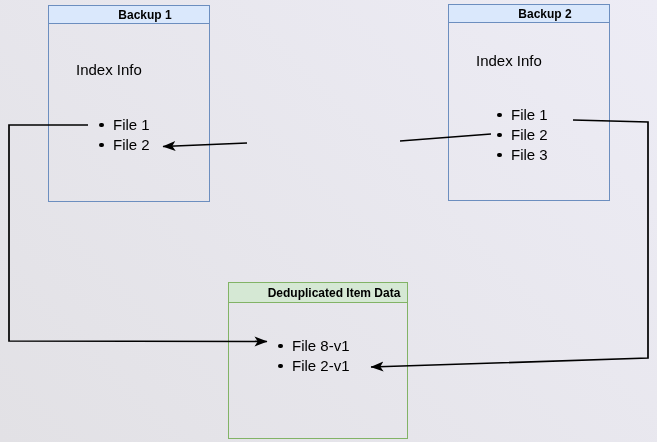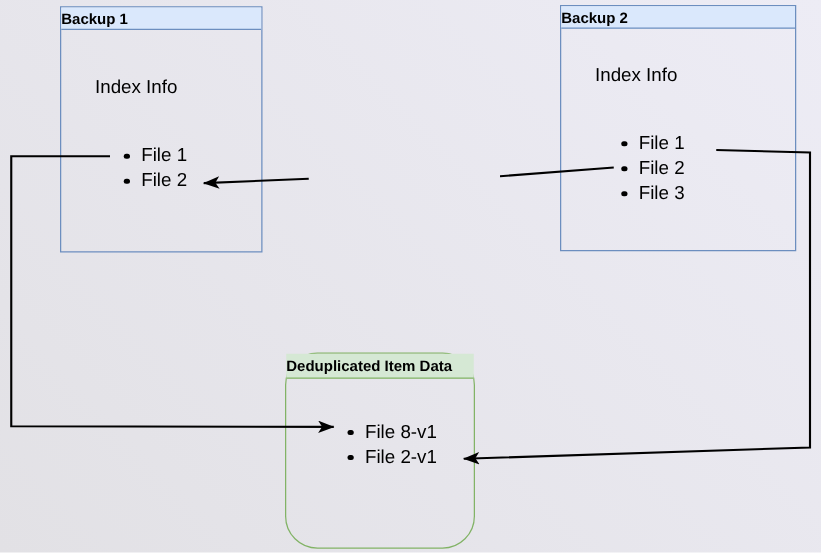--- a/index.html
+++ b/index.html
@@ -26,31 +26,33 @@
     position:absolute;
     border:1.3px solid var(--blue-border);
     background:transparent;
     z-index:1;
   }
   .box-header{
     position:absolute;top:0;left:0;right:0;
     background:var(--blue-fill);
     border-bottom:1.3px solid var(--blue-border);
     font-size:12px;font-weight:bold;
+    text-align:center;
+    padding-left:32px;
   }
   .blue .box-header{height:18px;line-height:18px;}
   .green{border-color:var(--green-border);}
   .green .box-header{
     background:var(--green-fill);
     border-bottom:1.3px solid var(--green-border);
     height:20px;line-height:20px;
   }
   #backup1{left:48px;top:5px;width:162px;height:197px;}
-  #backup2{left:448px;top:4px;width:189px;height:197px;}
-  #dedup{left:228px;top:282px;width:152px;height:157px;border-radius:26px;}
+  #backup2{left:448px;top:4px;width:162px;height:197px;}
+  #dedup{left:228px;top:282px;width:180px;height:157px;}
   .subtitle{
     position:absolute;
     font-size:15px;line-height:18px;
     white-space:nowrap;
   }
   #backup1 .subtitle{left:27px;top:55px;}
   #backup2 .subtitle{left:27px;top:47px;}
   ul.filelist{
     position:absolute;
     margin:0;padding:0;list-style:none;

